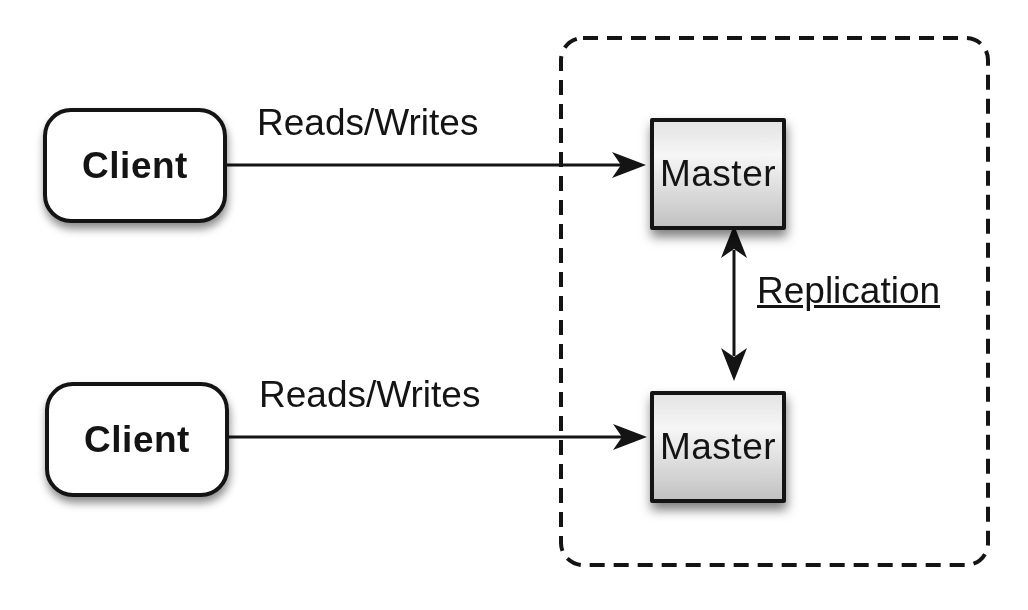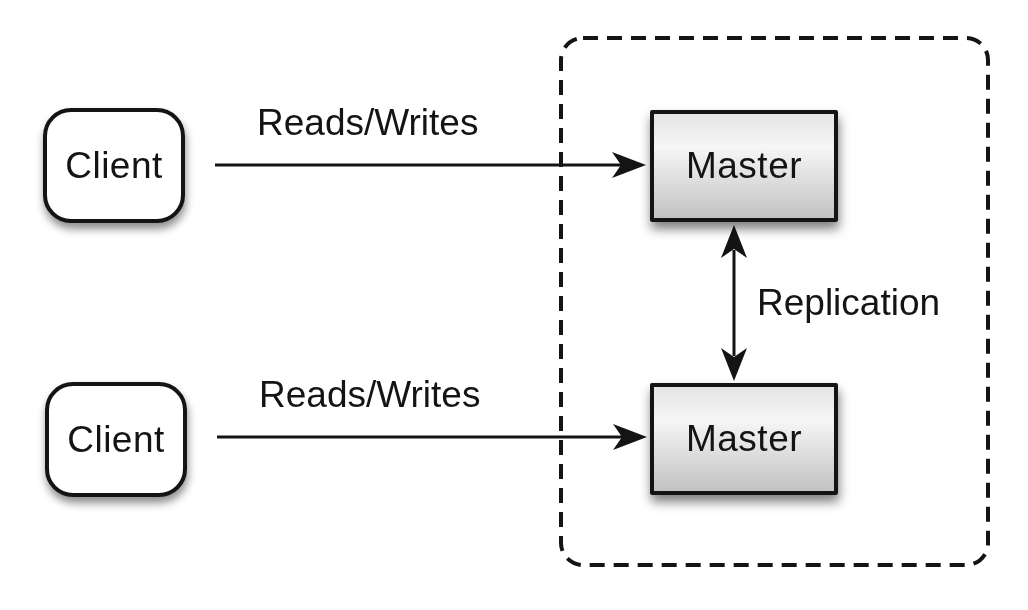--- a/index.html
+++ b/index.html
@@ -41,51 +41,53 @@
     position: absolute;
     box-sizing: border-box;
     display: flex;
     align-items: center;
     justify-content: center;
     border: 4px solid var(--line, #141414);
     font-size: 37px;
     letter-spacing: 0.5px;
   }
   .client {
-    width: 142px;
+    width: 184px;
     height: 115px;
     border-radius: 28px;
     background: var(--client-fill, #ffffff);
     box-shadow: 1px 6px 9px rgba(0, 0, 0, 0.45);
+    font-weight: bold;
   }
   .client-top  { left: 43px;  top: 108px; }
   .client-bottom { left: 45px; top: 382px; }
   .master {
-    width: 188px;
+    width: 136px;
     height: 112px;
     border-radius: 2px;
     background: linear-gradient(to bottom,
       var(--master-fill-top, #e4e4e4) 0%,
       var(--master-fill-mid, #f6f6f6) 32%,
       var(--master-fill-bottom, #c2c2c2) 100%);
     box-shadow: 1px 7px 11px rgba(0, 0, 0, 0.5);
+    margin-top: 8px;
   }
   .master-top    { left: 650px; top: 110px; }
   .master-bottom { left: 650px; top: 383px; }
   .edge-label {
     position: absolute;
     font-size: 37px;
     line-height: 42px;
     text-align: left;
     white-space: nowrap;
     color: var(--text, #141414);
   }
   .label-rw-top    { left: 257px; top: 102px; width: 260px; }
   .label-rw-bottom { left: 259px; top: 374px; width: 260px; }
-  .label-replication { left: 757px; top: 282px; width: 212px; }
+  .label-replication { left: 757px; top: 270px; width: 212px; text-decoration: underline; }
 </style>
 </head>
 <body>
 
 <div class="canvas">
 
   <svg class="overlay" viewBox="0 0 1028 610" xmlns="http://www.w3.org/2000/svg">
 
     <rect class="zone-border" x="561" y="38" width="427" height="527" rx="22"></rect>
 

